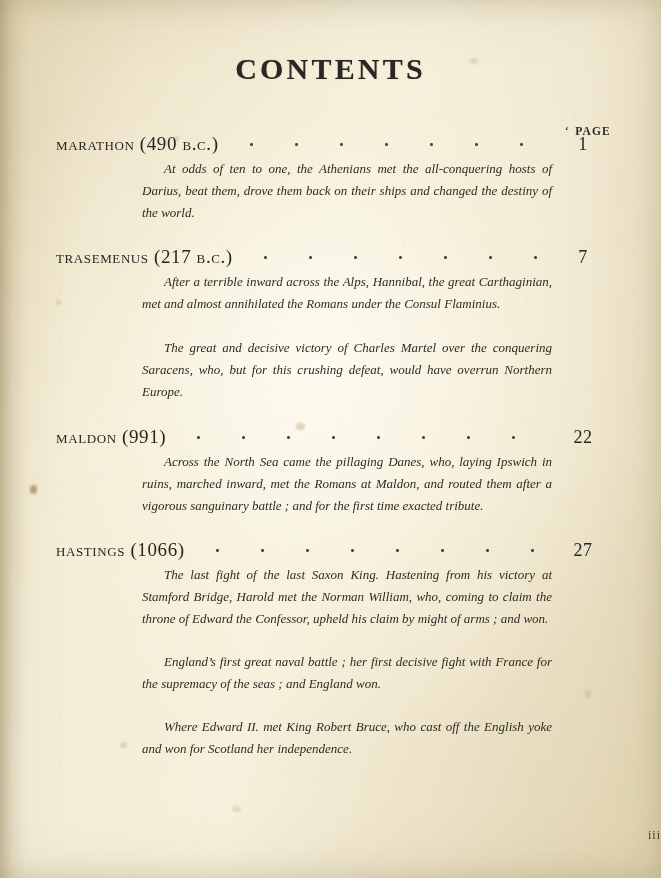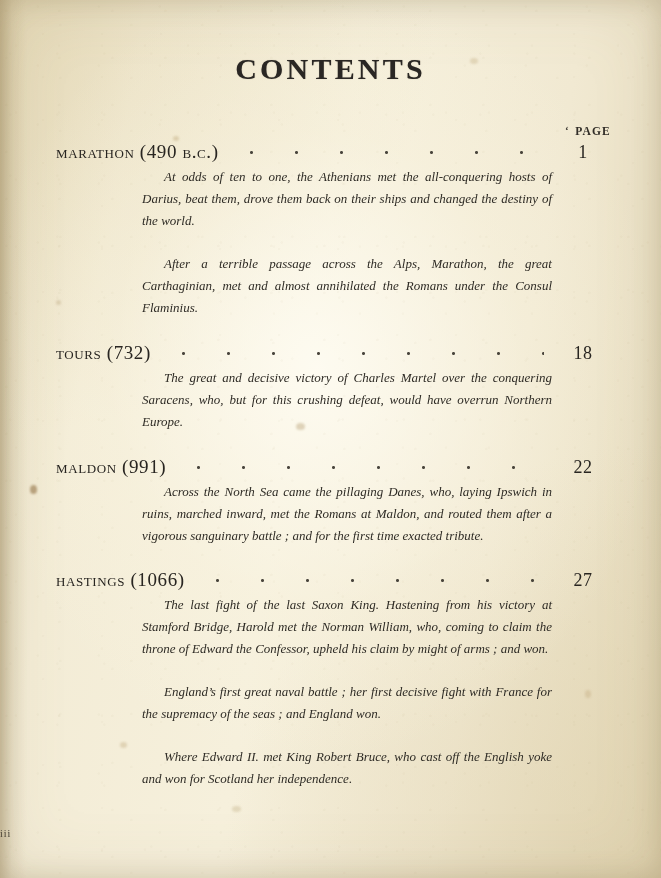--- a/index.html
+++ b/index.html
@@ -169,22 +169,22 @@
     text-justify: inter-word;
     color: #2e2b25;
     text-indent: 22px;
   }
 
   .folio {
     position: absolute;
     left: 0;
     top: 828px;
     width: 661px;
-    text-align: left;
-    font-size: 10px;
+    text-align: right;
+    font-size: 12px;
     letter-spacing: 1px;
     color: #35312b;
   }
 </style>
 </head>
 <body>
 
 <div class="page">
 
   <div class="grain"></div>
@@ -203,39 +203,39 @@
 
     <div class="contents-title">CONTENTS</div>
 
     <div class="page-head">
       <span class="tick">‘</span>
       <span>PAGE</span>
     </div>
 
     <div class="entries">
 
-      <div class="entry" style="margin-top:8px;">
+      <div class="entry" style="margin-top:0px;">
         <div class="entry-head">
           <span class="entry-title">Marathon (490 B.C.)</span>
           <span class="leaders"></span>
           <span class="entry-page">1</span>
         </div>
         <div class="entry-desc">At odds of ten to one, the Athenians met the all-conquering hosts of Darius, beat them, drove them back on their ships and changed the destiny of the world.</div>
       </div>
 
       <div class="entry" style="margin-top:21px;">
-        <div class="entry-desc">After a terrible passage across the Alps, Marathon, the great Carthaginian, met and almost annihilated the Romans under the Consul Flaminius.</div>
+        <div class="entry-head">
+          <span class="entry-title">Trasemenus (217 B.C.)</span>
+          <span class="leaders"></span>
+          <span class="entry-page">7</span>
+        </div>
+        <div class="entry-desc">After a terrible inward across the Alps, Hannibal, the great Carthaginian, met and almost annihilated the Romans under the Consul Flaminius.</div>
       </div>
 
       <div class="entry" style="margin-top:22px;">
-        <div class="entry-head">
-          <span class="entry-title">Tours (732)</span>
-          <span class="leaders"></span>
-          <span class="entry-page">18</span>
-        </div>
         <div class="entry-desc">The great and decisive victory of Charles Martel over the conquering Saracens, who, but for this crushing defeat, would have overrun Northern Europe.</div>
       </div>
 
       <div class="entry" style="margin-top:22px;">
         <div class="entry-head">
           <span class="entry-title">Maldon (991)</span>
           <span class="leaders"></span>
           <span class="entry-page">22</span>
         </div>
         <div class="entry-desc">Across the North Sea came the pillaging Danes, who, laying Ipswich in ruins, marched inward, met the Romans at Maldon, and routed them after a vigorous sanguinary battle ; and for the first time exacted tribute.</div>

